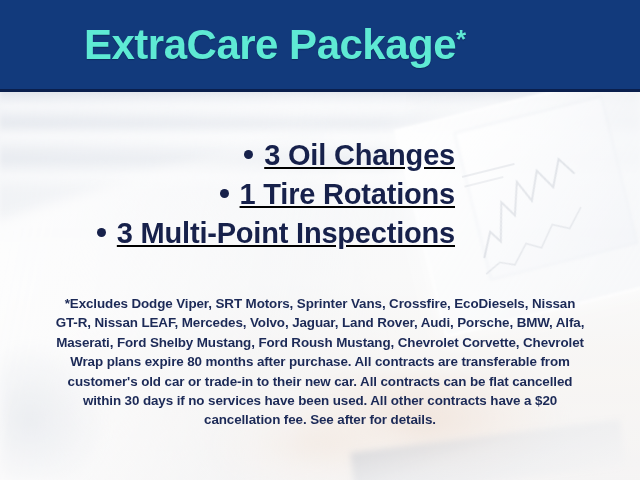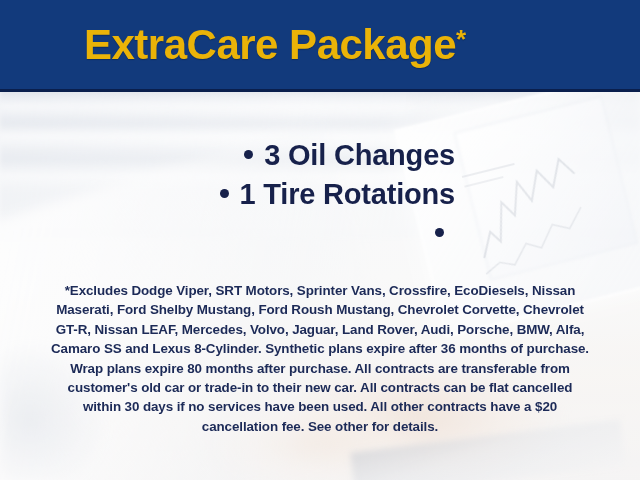--- a/index.html
+++ b/index.html
@@ -96,21 +96,21 @@
   .banner{
     position:absolute;left:0;top:0;width:640px;height:92px;
     background:#123a7c;
     border-bottom:3px solid #0a1f4d;
     display:flex;align-items:center;
     box-sizing:border-box;
     padding-left:84px;
     z-index:5;
   }
   .banner-title{
-    color:#eab308;
+    color:#5eead4;
     font-size:42px;
     font-weight:bold;
     letter-spacing:-0.5px;
     line-height:1;
     white-space:nowrap;
     text-shadow:0 1px 1px rgba(0,0,0,.25);
   }
   .banner-title .star{
     font-size:26px;
     vertical-align:top;
@@ -118,41 +118,42 @@
     top:2px;
   }
 
   
   .bullets{
     position:absolute;left:0;top:136px;width:516px;
     padding-right:61px;
     box-sizing:border-box;
     text-align:right;
     z-index:4;
+    text-decoration:underline;
   }
   .bullet-line{
     color:#17214b;
     font-size:29px;
     font-weight:bold;
     line-height:39px;
     letter-spacing:-0.2px;
     white-space:nowrap;
   }
   .bullet-dot{
     display:inline-block;
     width:9px;height:9px;border-radius:50%;
     background:#17214b;
     vertical-align:middle;
     margin-right:11px;
     position:relative;top:-3px;
   }
 
   
   .disclaimer{
-    position:absolute;left:0;top:281px;width:640px;
+    position:absolute;left:0;top:294px;width:640px;
     box-sizing:border-box;
     padding:0 22px;
     text-align:center;
     z-index:4;
   }
   .disc-line{
     color:#1c2a57;
     font-size:13.4px;
     font-weight:bold;
     line-height:19.4px;
@@ -192,28 +193,27 @@
   </div>
 
   <div class="bullets">
     <div class="bullet-line">
       <span class="bullet-dot"></span><span>3 Oil Changes</span>
     </div>
     <div class="bullet-line">
       <span class="bullet-dot"></span><span>1 Tire Rotations</span>
     </div>
     <div class="bullet-line">
-      <span class="bullet-dot"></span>
+      <span class="bullet-dot"></span><span>3 Multi-Point Inspections</span>
     </div>
   </div>
 
   <div class="disclaimer">
     <div class="disc-line">*Excludes Dodge Viper, SRT Motors, Sprinter Vans, Crossfire, EcoDiesels, Nissan</div>
+    <div class="disc-line">GT-R, Nissan LEAF, Mercedes, Volvo, Jaguar, Land Rover, Audi, Porsche, BMW, Alfa,</div>
     <div class="disc-line">Maserati, Ford Shelby Mustang, Ford Roush Mustang, Chevrolet Corvette, Chevrolet</div>
-    <div class="disc-line">GT-R, Nissan LEAF, Mercedes, Volvo, Jaguar, Land Rover, Audi, Porsche, BMW, Alfa,</div>
-    <div class="disc-line">Camaro SS and Lexus 8-Cylinder. Synthetic plans expire after 36 months of purchase.</div>
     <div class="disc-line">Wrap plans expire 80 months after purchase. All contracts are transferable from</div>
     <div class="disc-line">customer's old car or trade-in to their new car. All contracts can be flat cancelled</div>
     <div class="disc-line">within 30 days if no services have been used. All other contracts have a $20</div>
-    <div class="disc-line">cancellation fee. See other for details.</div>
+    <div class="disc-line">cancellation fee. See after for details.</div>
   </div>
 
 </div>
 
 </body></html>

